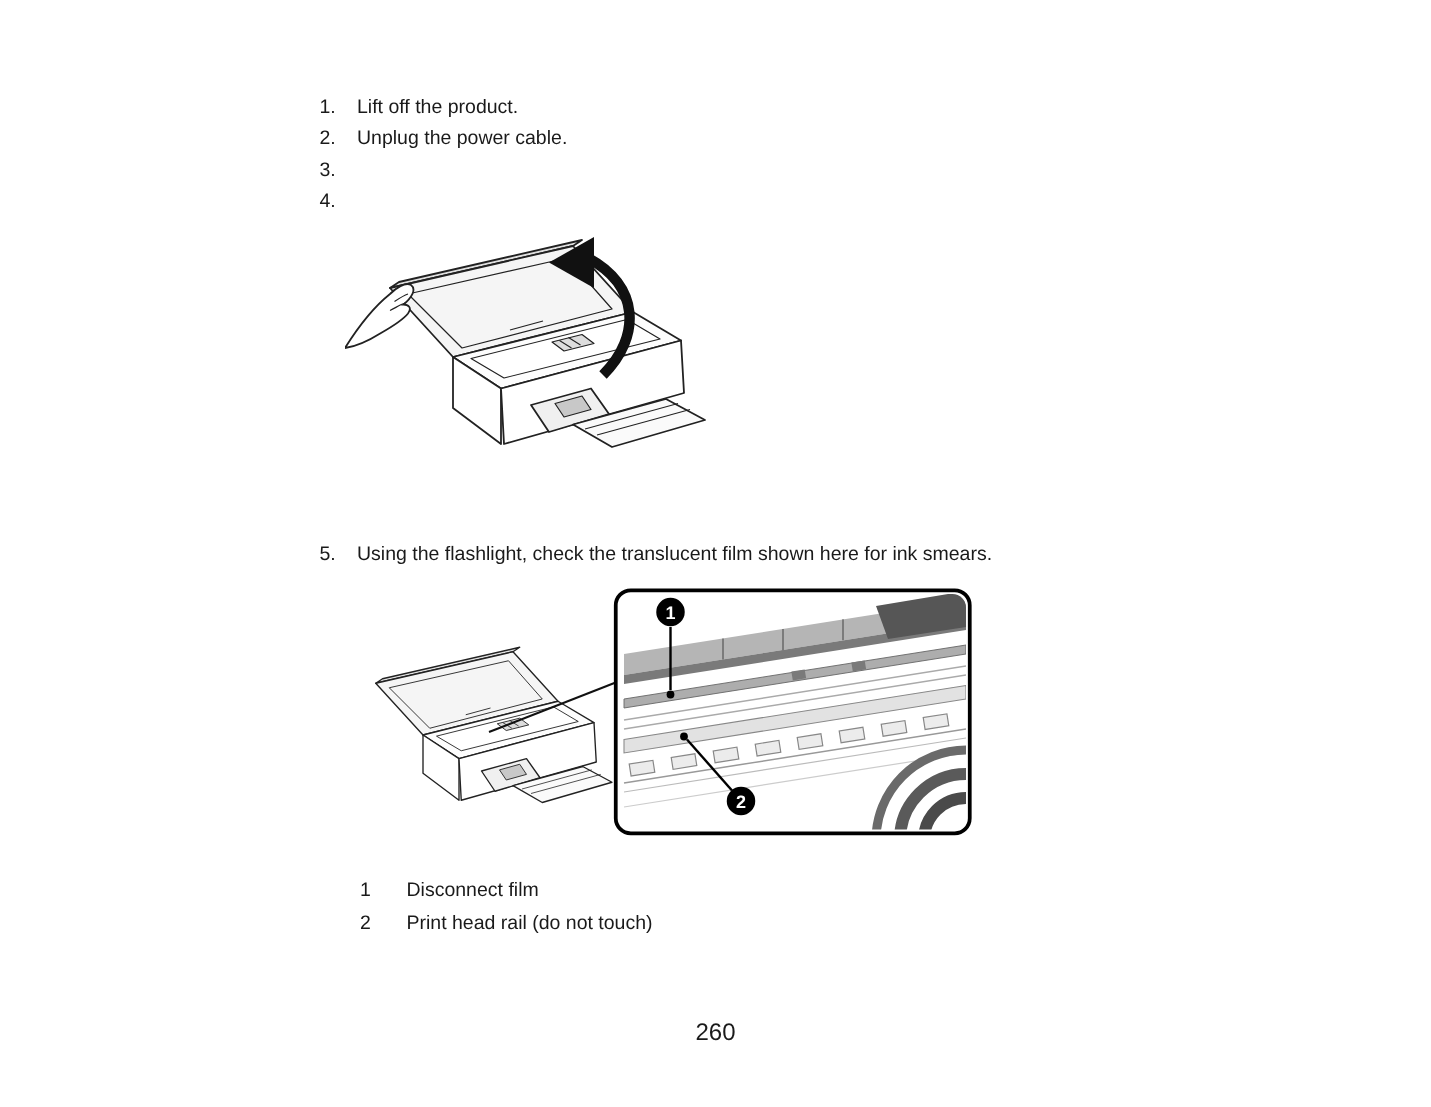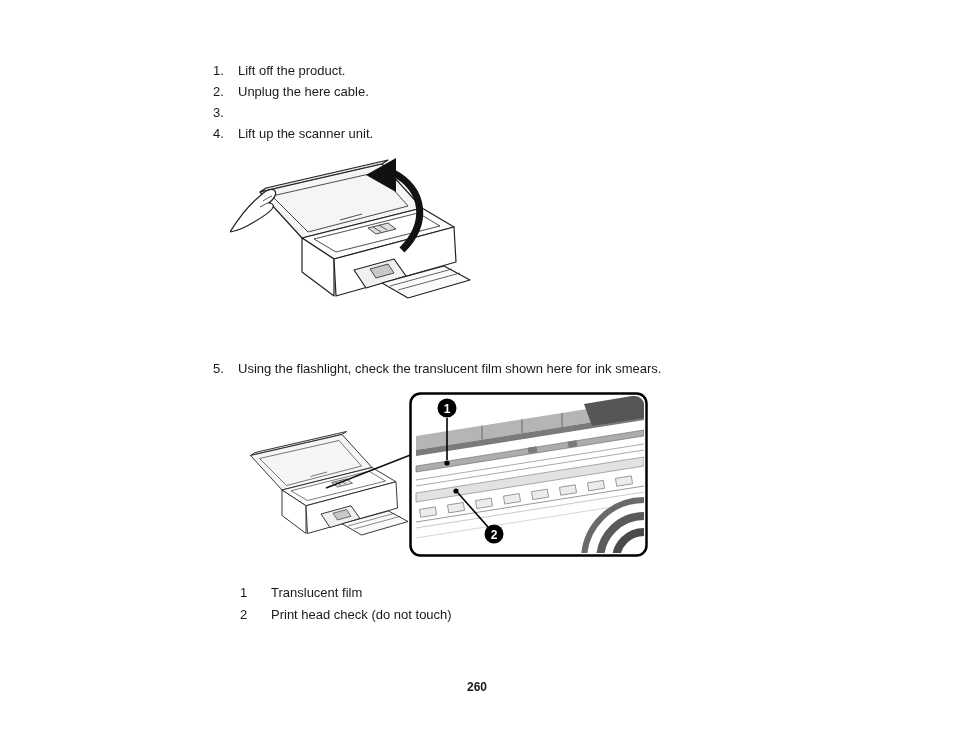--- a/index.html
+++ b/index.html
@@ -30,22 +30,22 @@
     line-height: 22px;
     white-space: nowrap;
   }
   .legend-row .num { width: 31px; }
   .page-number {
     position: absolute;
     top: 680px;
     left: 0;
     width: 100%;
     text-align: center;
-    font-size: 12px;
-    font-weight: bold;
+    font-size: 16px;
+    font-weight: normal;
   }
   svg.figure { position: absolute; }
   svg text.marker-label {
     font-family: "Liberation Sans", sans-serif;
     font-size: 12px;
     font-weight: bold;
     fill: #ffffff;
     text-anchor: middle;
   }
 </style>
@@ -53,28 +53,27 @@
 <body>
 
 <div class="page">
 
   <div class="step" style="top:60px">
     <span class="num">1.</span>
     <span class="txt">Lift off the product.</span>
   </div>
   <div class="step" style="top:81px">
     <span class="num">2.</span>
-    <span class="txt">Unplug the here cable.</span>
+    <span class="txt">Unplug the power cable.</span>
   </div>
   <div class="step" style="top:102px">
     <span class="num">3.</span>
   </div>
   <div class="step" style="top:123px">
     <span class="num">4.</span>
-    <span class="txt">Lift up the scanner unit.</span>
   </div>
 
   <svg class="figure" style="left:230px; top:150px" width="250" height="185" viewBox="0 0 250 185">
     <defs>
       <g id="printer-unit" stroke="#222" stroke-width="1.2" fill="#ffffff" stroke-linejoin="round">
 
         <polygon points="30,42 152,14 158,10 36,38" fill="#e0e0e0"></polygon>
         <polygon points="30,42 152,14 192,58 72,88" fill="#f5f5f5"></polygon>
         <polygon points="42,46 148,22 178,56 78,82" fill="none" stroke-width="0.8"></polygon>
         <line x1="110" y1="70" x2="132" y2="64" stroke-width="0.8"></line>
@@ -185,22 +184,22 @@
     <g>
       <line x1="256" y1="139" x2="226" y2="105" stroke="#000" stroke-width="1.6"></line>
       <circle cx="224" cy="103" r="2.6" fill="#000"></circle>
       <circle cx="262" cy="146" r="9.5" fill="#000"></circle>
       <text class="marker-label" x="262" y="150.5">2</text>
     </g>
   </svg>
 
   <div class="legend-row" style="top:582px">
     <span class="num">1</span>
-    <span class="txt">Translucent film</span>
+    <span class="txt">Disconnect film</span>
   </div>
   <div class="legend-row" style="top:604px">
     <span class="num">2</span>
-    <span class="txt">Print head check (do not touch)</span>
+    <span class="txt">Print head rail (do not touch)</span>
   </div>
 
   <div class="page-number">260</div>
 
 </div>
 
 </body></html>

